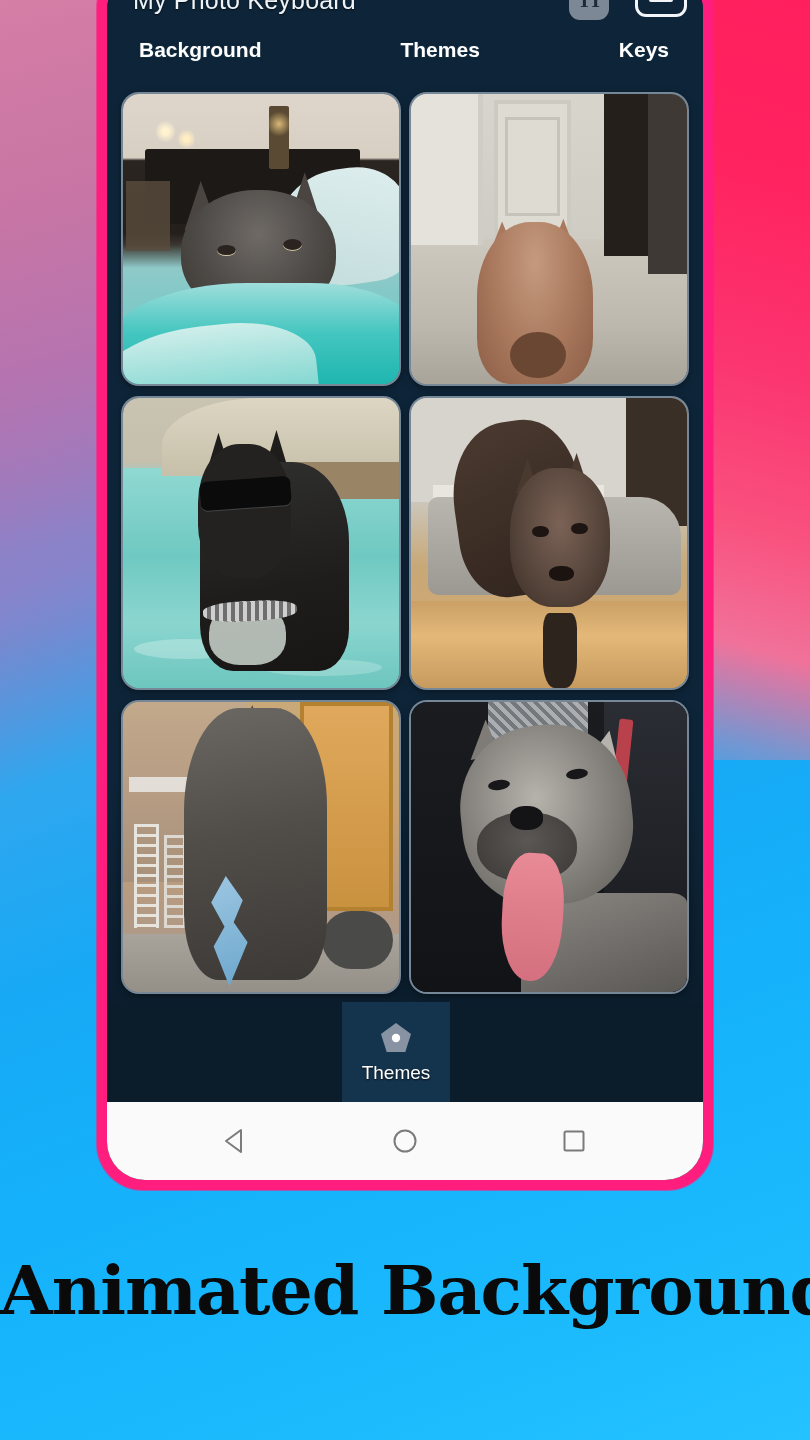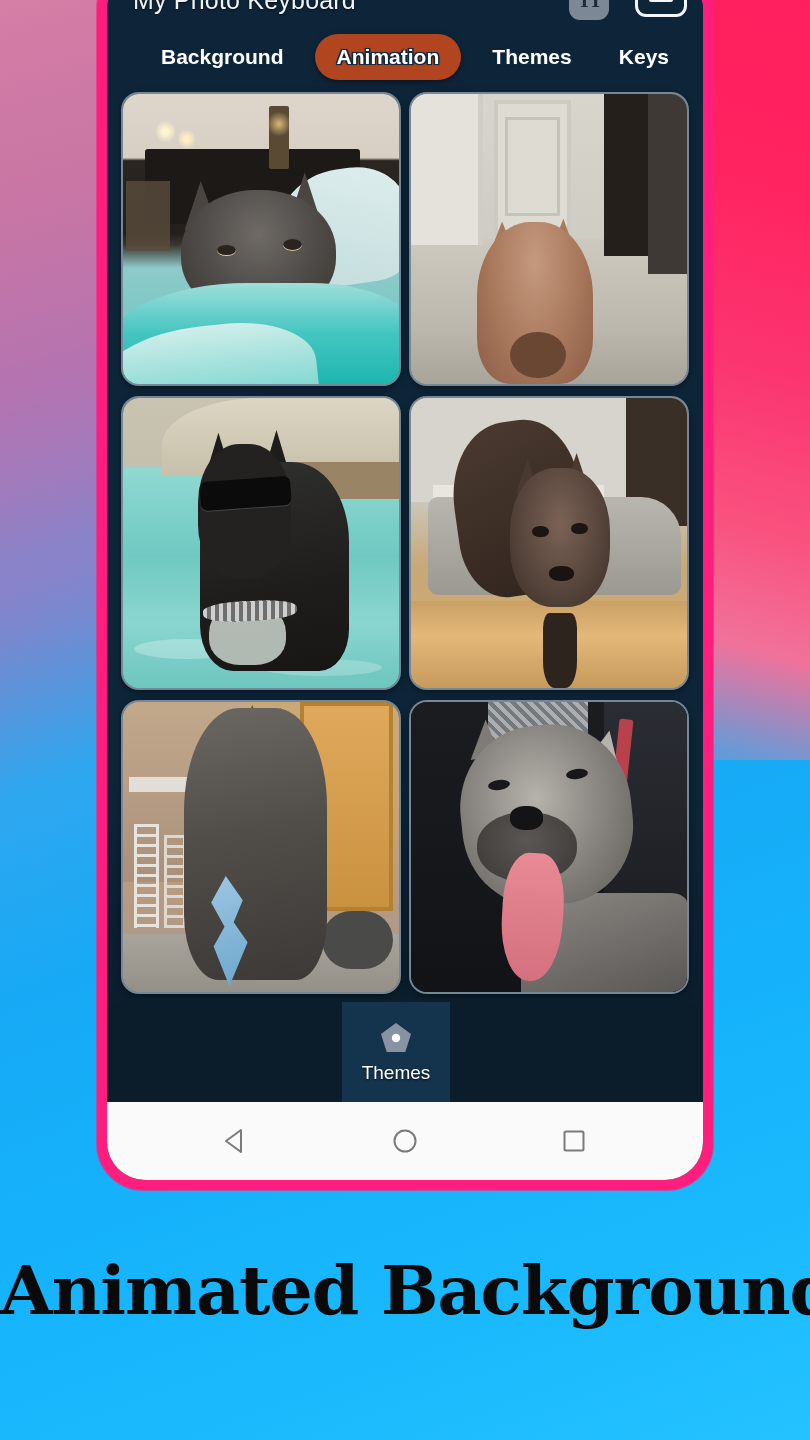--- a/index.html
+++ b/index.html
@@ -88,22 +88,22 @@
   .kb-btn {
     width:52px; height:34px; border-radius:11px;
     border:3px solid #f2f6fa;
     display:flex; align-items:center; justify-content:center;
   }
   .kb-btn i { display:block; width:24px; height:4px; background:#f2f6fa; border-radius:2px; }
 
   
   .tabs {
     flex:0 0 58px; height:58px;
-    display:flex; align-items:center; justify-content:space-between;
-    padding:0 18px 0 38px;
+    display:flex; align-items:flex-start; justify-content:space-between;
+    padding:0 18px 0 16px;
     position:relative; z-index:3;
   }
   .tab {
     color:#ffffff; font-size:21px; font-weight:600;
     padding:10px 16px; border-radius:26px;
     white-space:nowrap;
     text-shadow:
       -1.4px -1.4px 0 #11293d, 1.4px -1.4px 0 #11293d,
       -1.4px 1.4px 0 #11293d, 1.4px 1.4px 0 #11293d,
       0 0 3px rgba(0,0,0,.55);
@@ -284,21 +284,20 @@
             <span>TT</span>
           </div>
           <div class="kb-btn">
             <i></i>
           </div>
         </div>
       </div>
 
       <div class="tabs">
         <div class="tab">Background</div>
-        <div class="tab active">Animation</div>
         <div class="tab">Themes</div>
         <div class="tab">Keys</div>
       </div>
 
       <div class="grid">
 
         <div class="thumb">
           <div class="art a1">
             <div class="hdbd"></div>
               <div class="lamp"></div>

